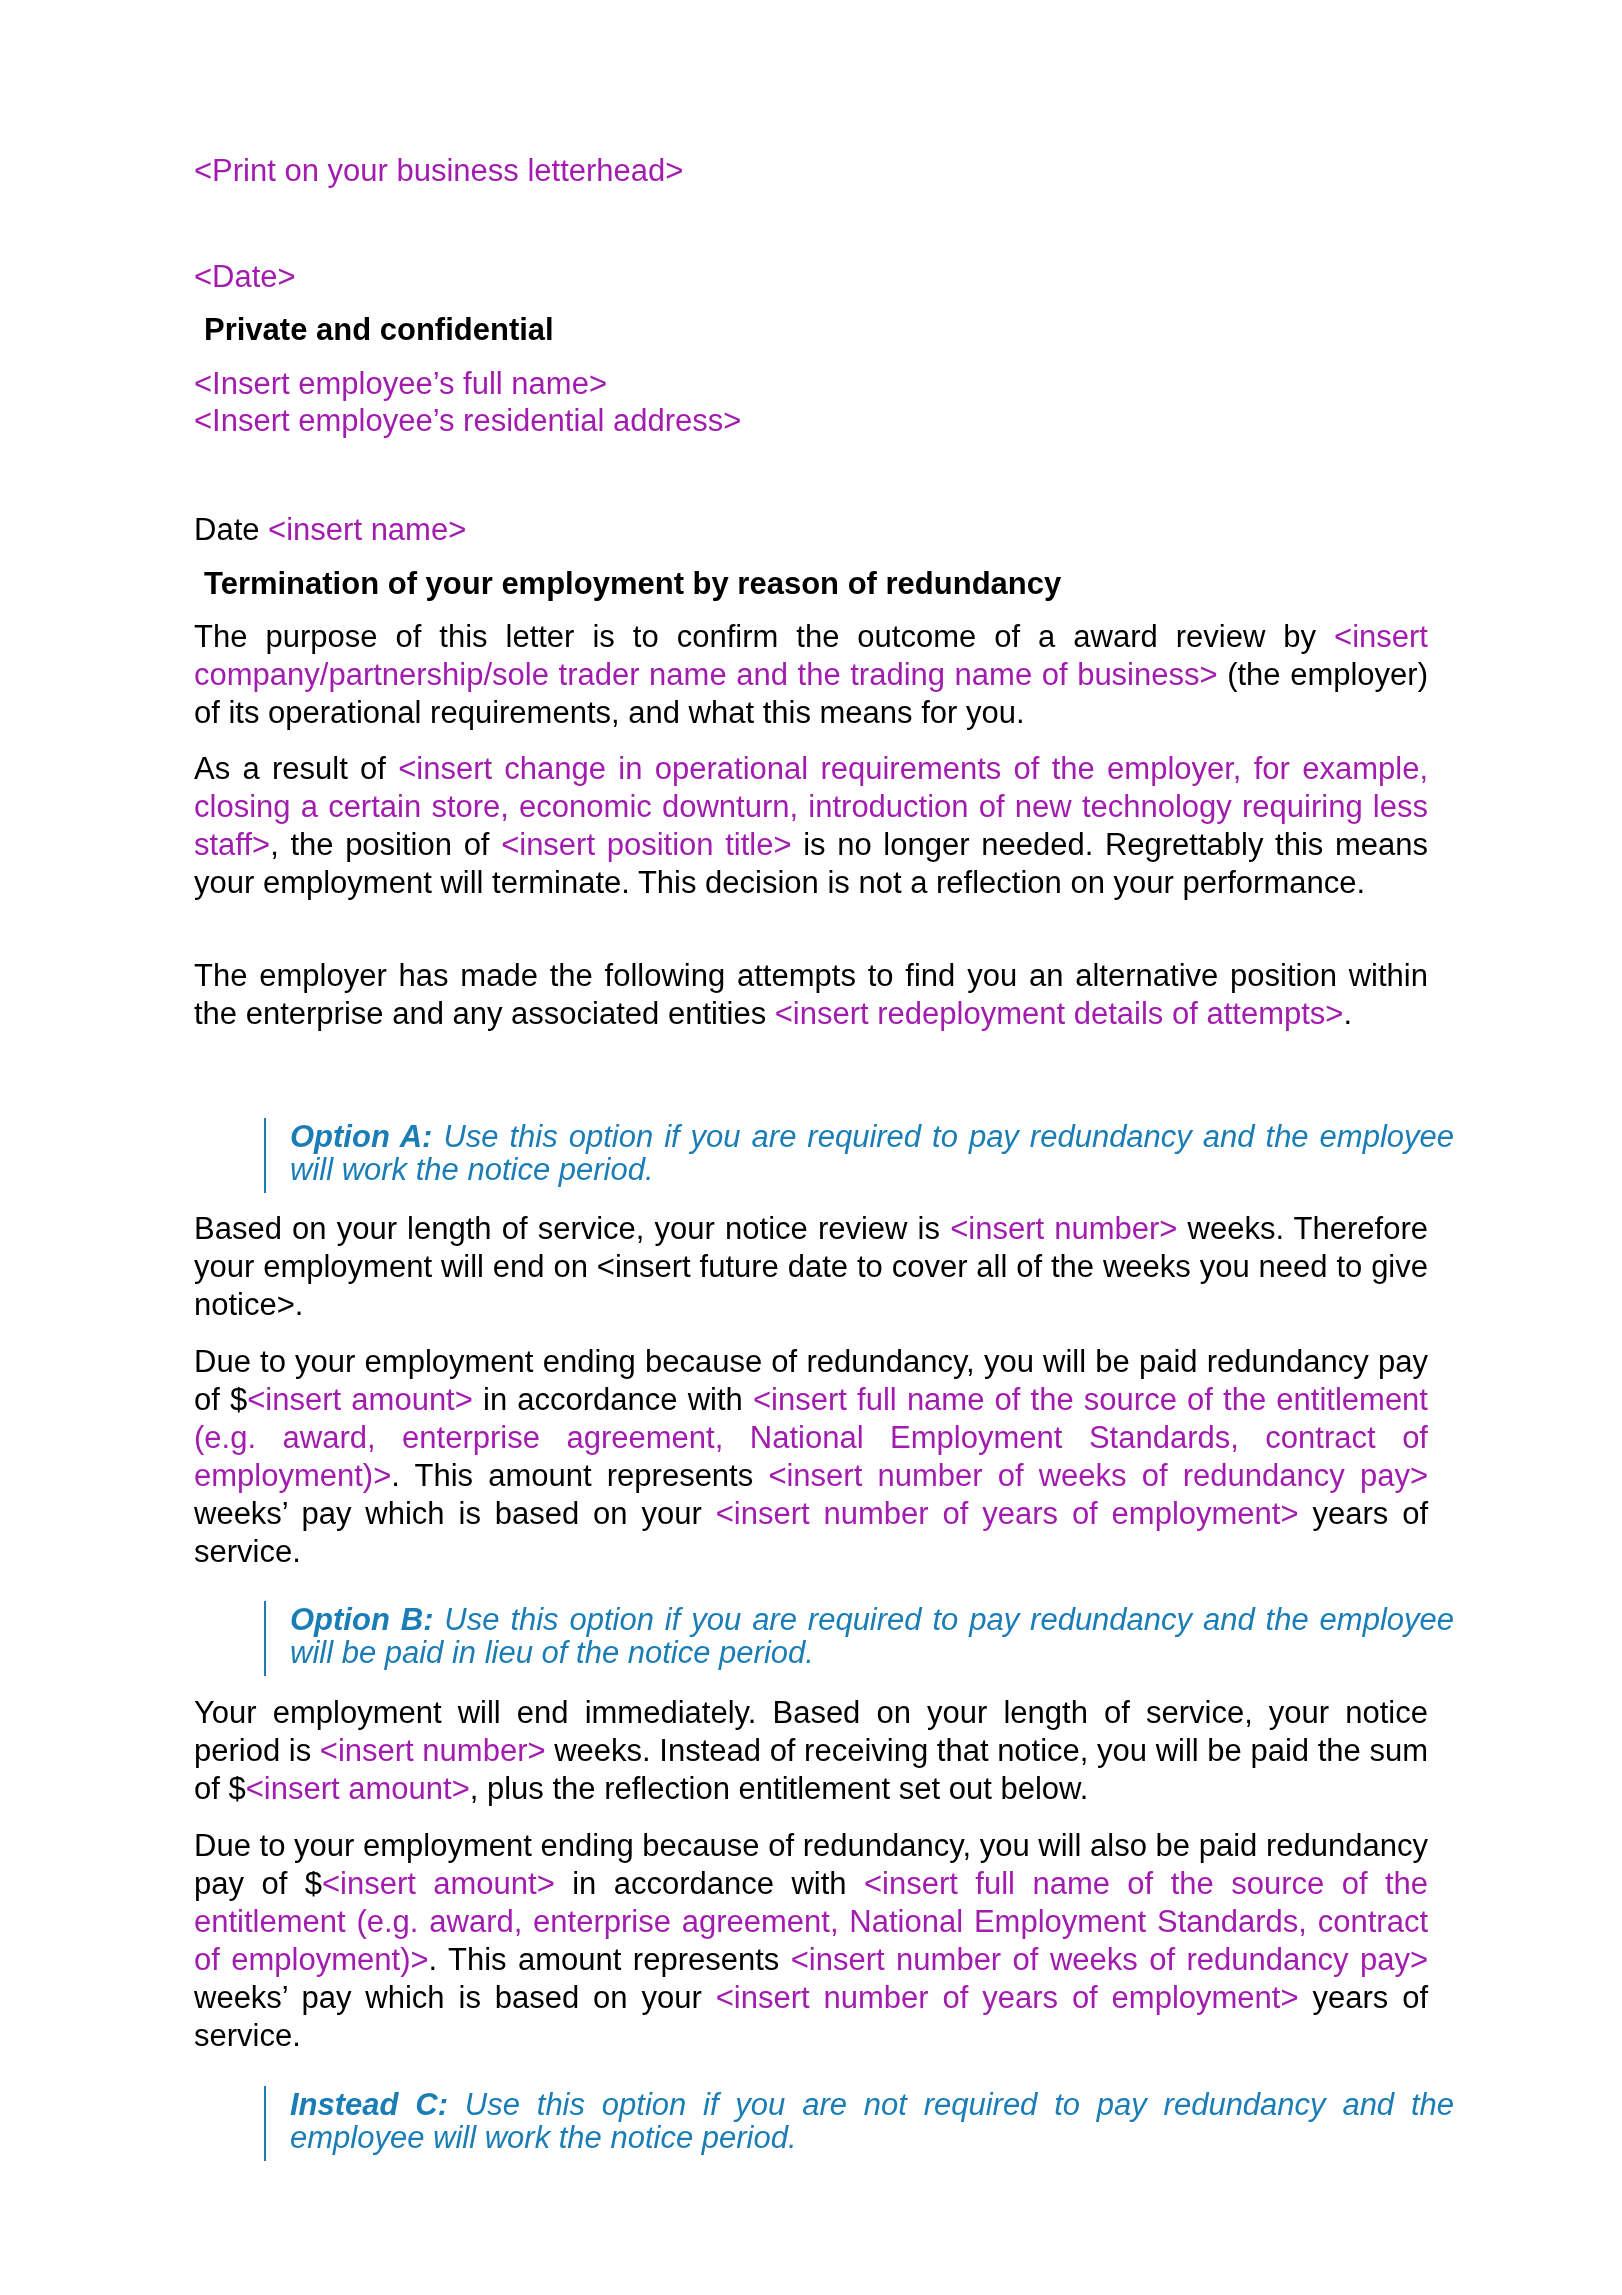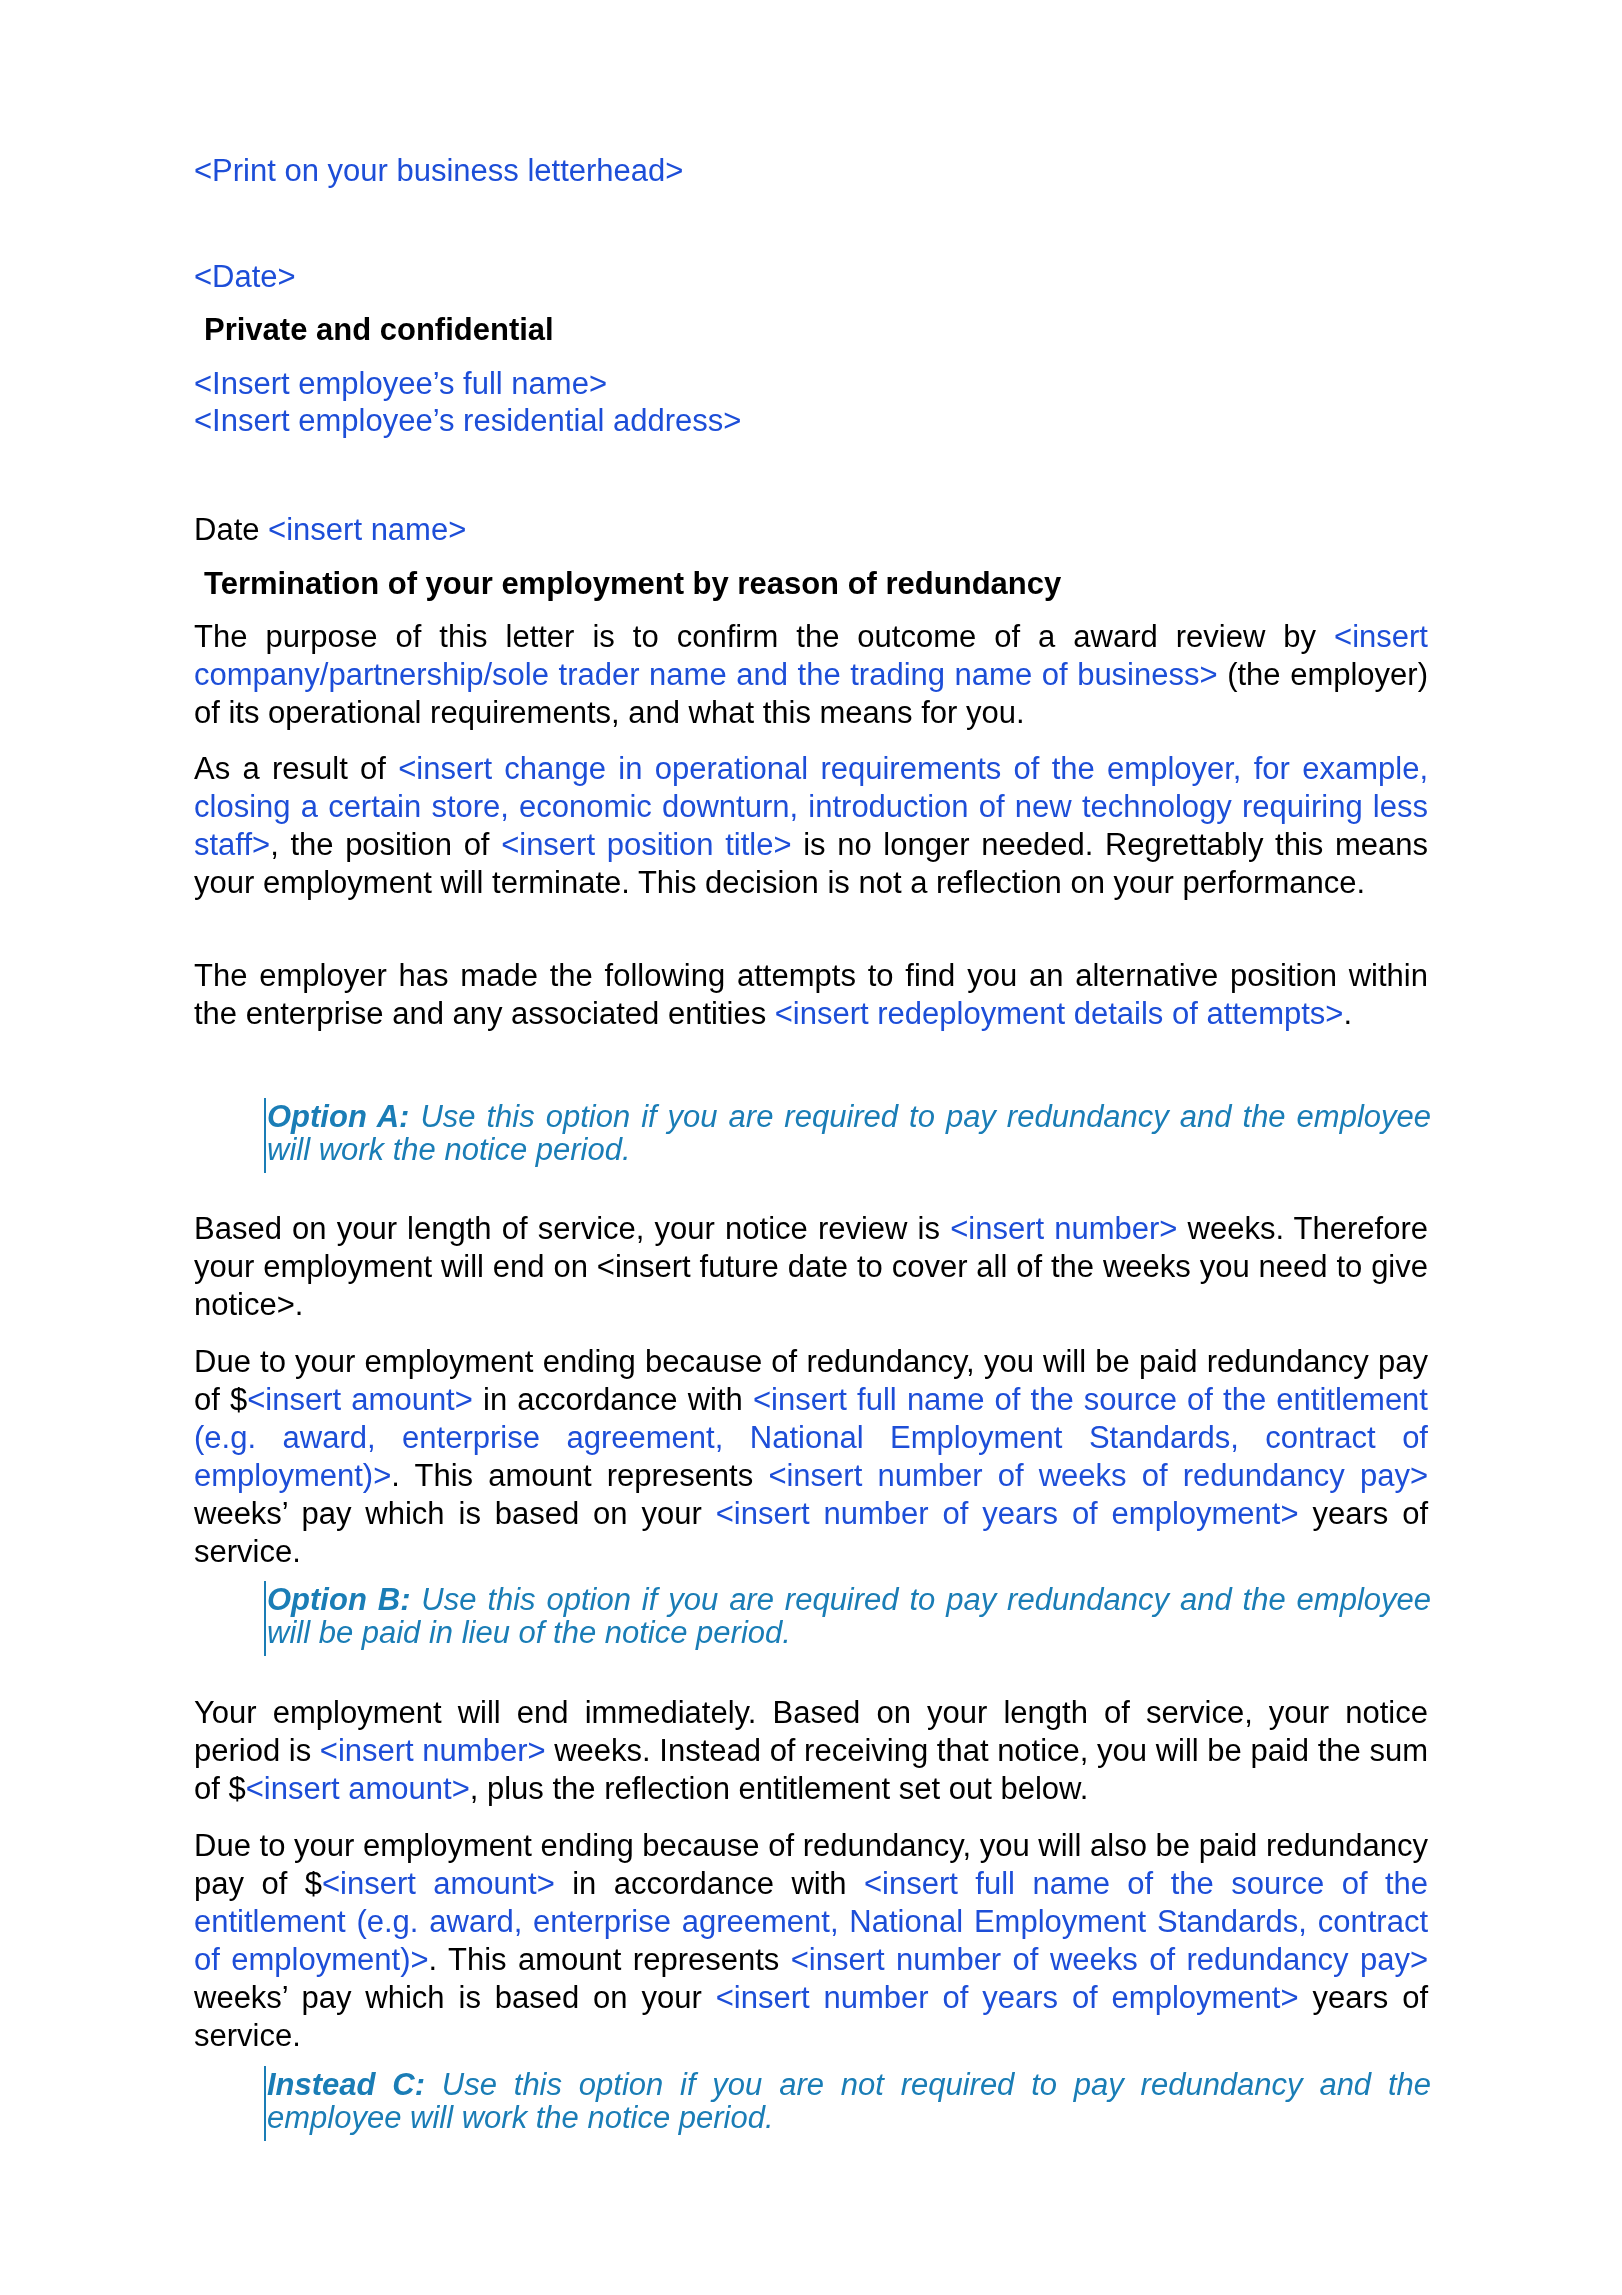--- a/index.html
+++ b/index.html
@@ -2,29 +2,29 @@
 <html style="font-size:14.7px"><head>
 <meta charset="utf-8">
 <style>
   html, body { margin: 0; padding: 0; background: #ffffff; }
   body { width: 1623px; height: 2296px; position: relative; overflow: hidden; }
   .page {
     position: absolute; left: 194px; top: 0; width: 1234px;
     font-family: "Liberation Sans", sans-serif;
     font-size: 31px; line-height: 38px; color: #000000;
   }
-  .red { color: #1d4ed8; }
+  .red { color: #a21caf; }
   p { margin: 0; }
   .just { text-align: justify; }
   .b { font-weight: bold; margin-left: 10px; }
   .opt {
     position: absolute; left: 70px; width: 1164px;
-    border-left: 2.8px solid #1a7db6; padding-left: 1px;
+    border-left: 2.8px solid #1a7db6; padding-left: 24px;
     font-style: italic; color: #1a7db6; line-height: 33px;
-    text-align: justify; padding-top: 1.8px; padding-bottom: 7.3px;
+    text-align: justify; padding-top: 1.8px; padding-bottom: 7.3px; margin-top: 20px;
   }
   .opt .lab { font-weight: bold; }
   .abs { position: absolute; left: 0; width: 1234px; }
 </style>
 </head>
 <body>
 
 <div class="page">
 
   <p class="abs red" style="top:152px;">&lt;Print on your business letterhead&gt;</p>

